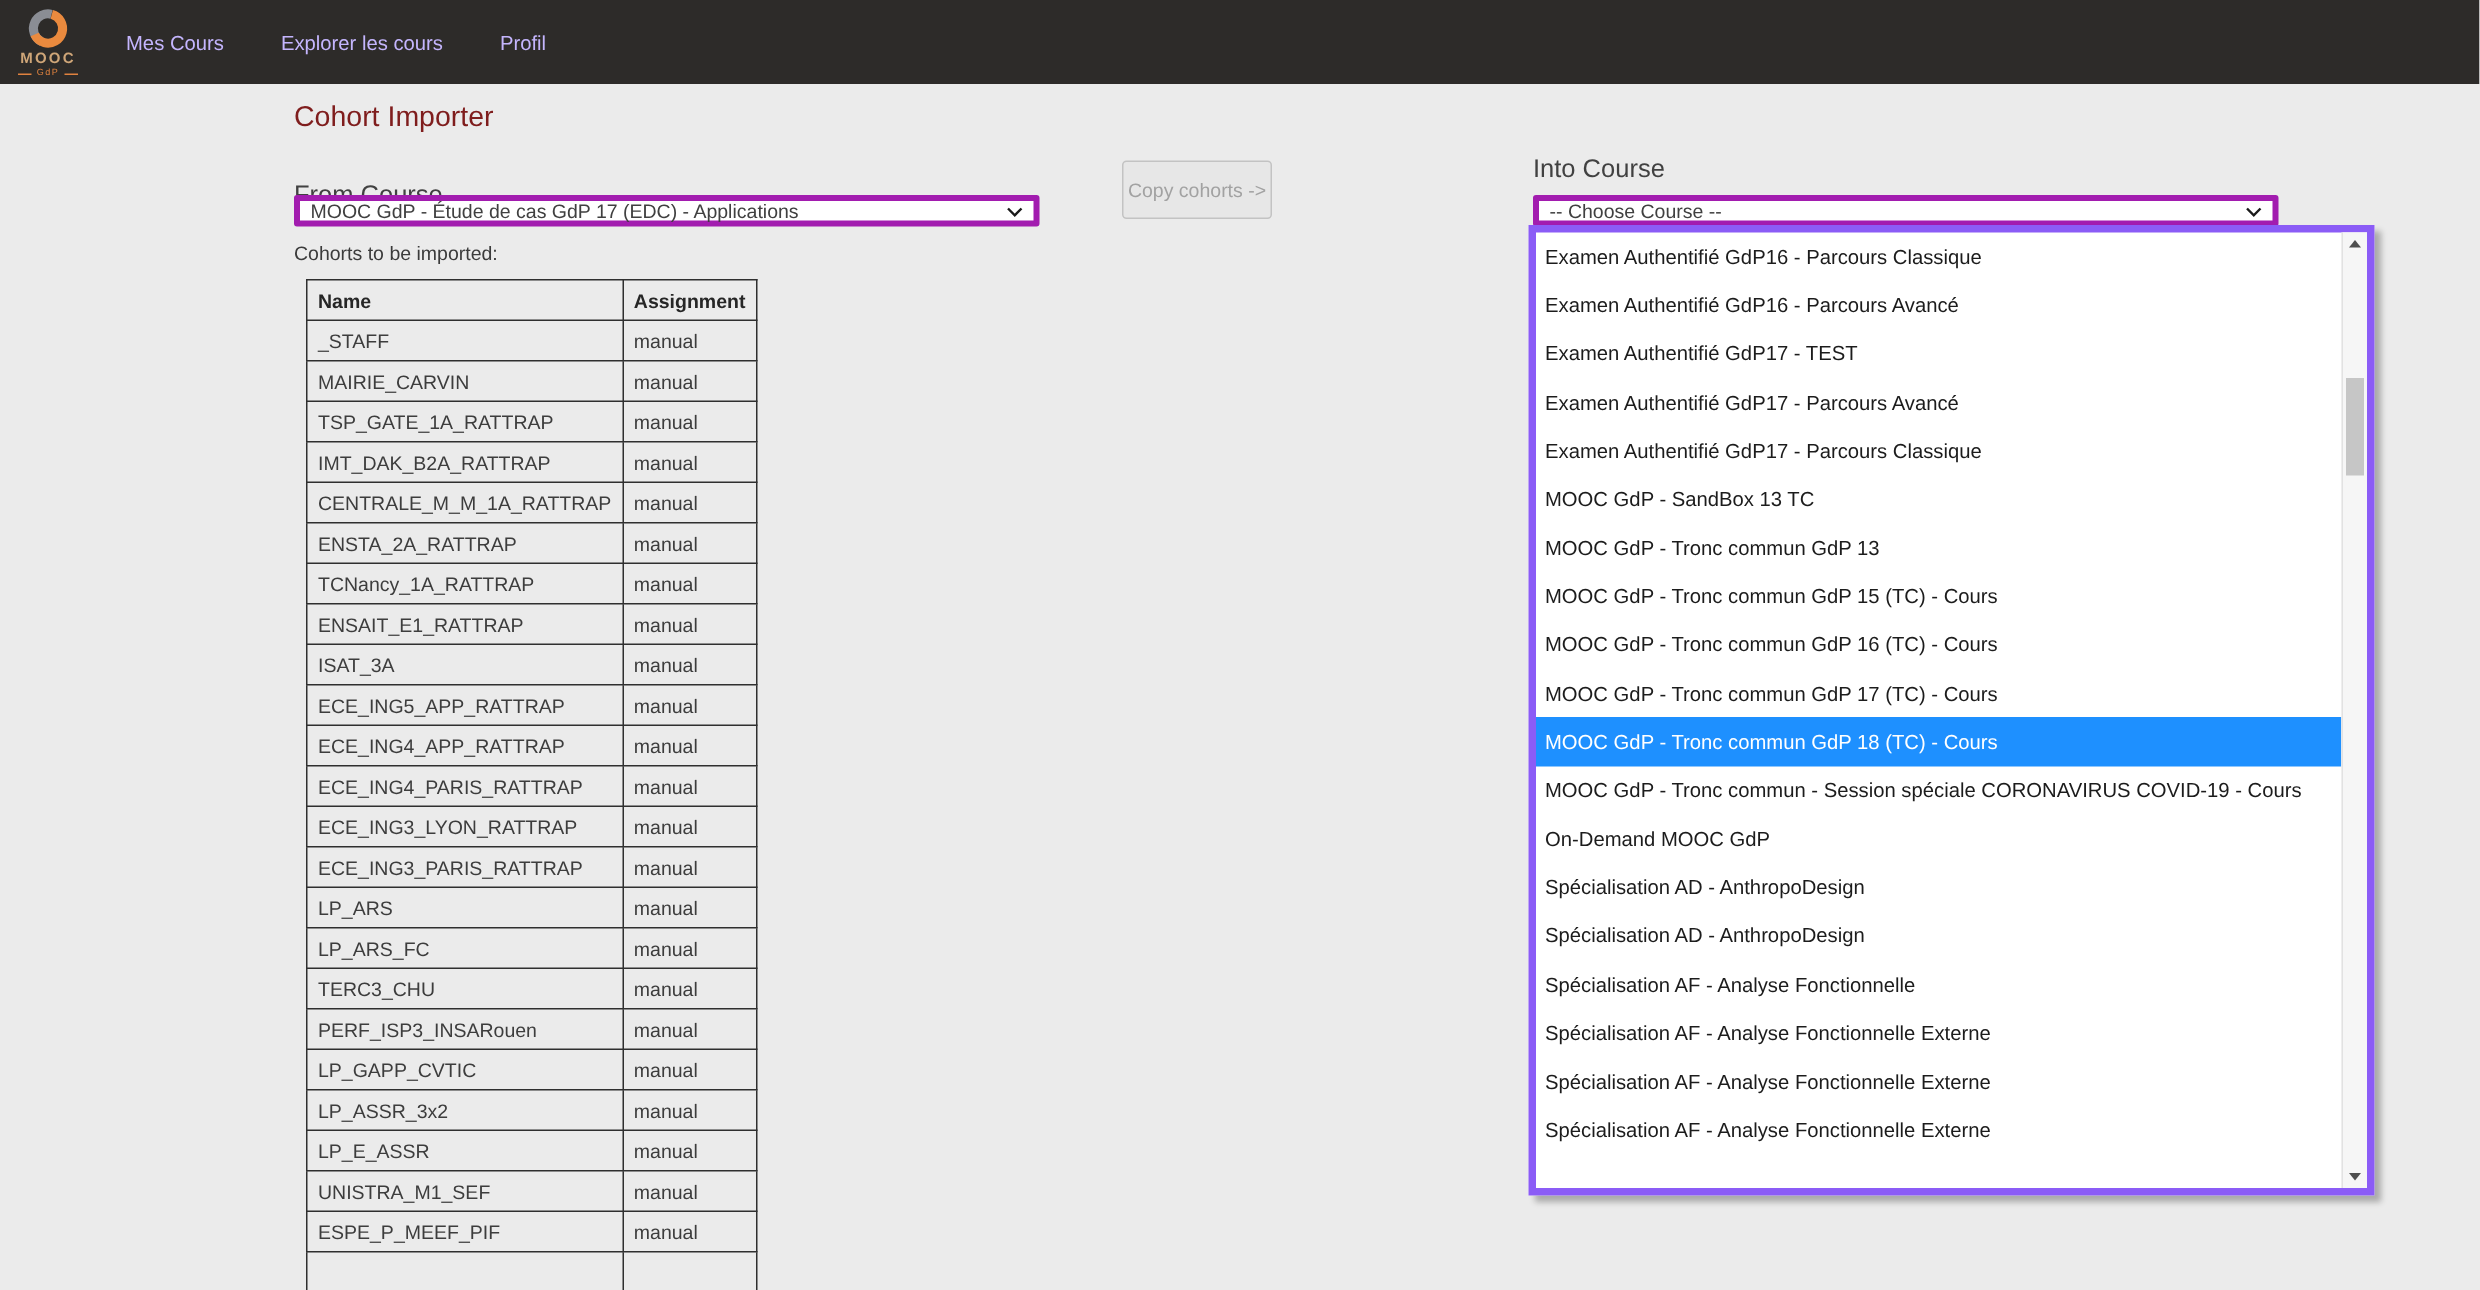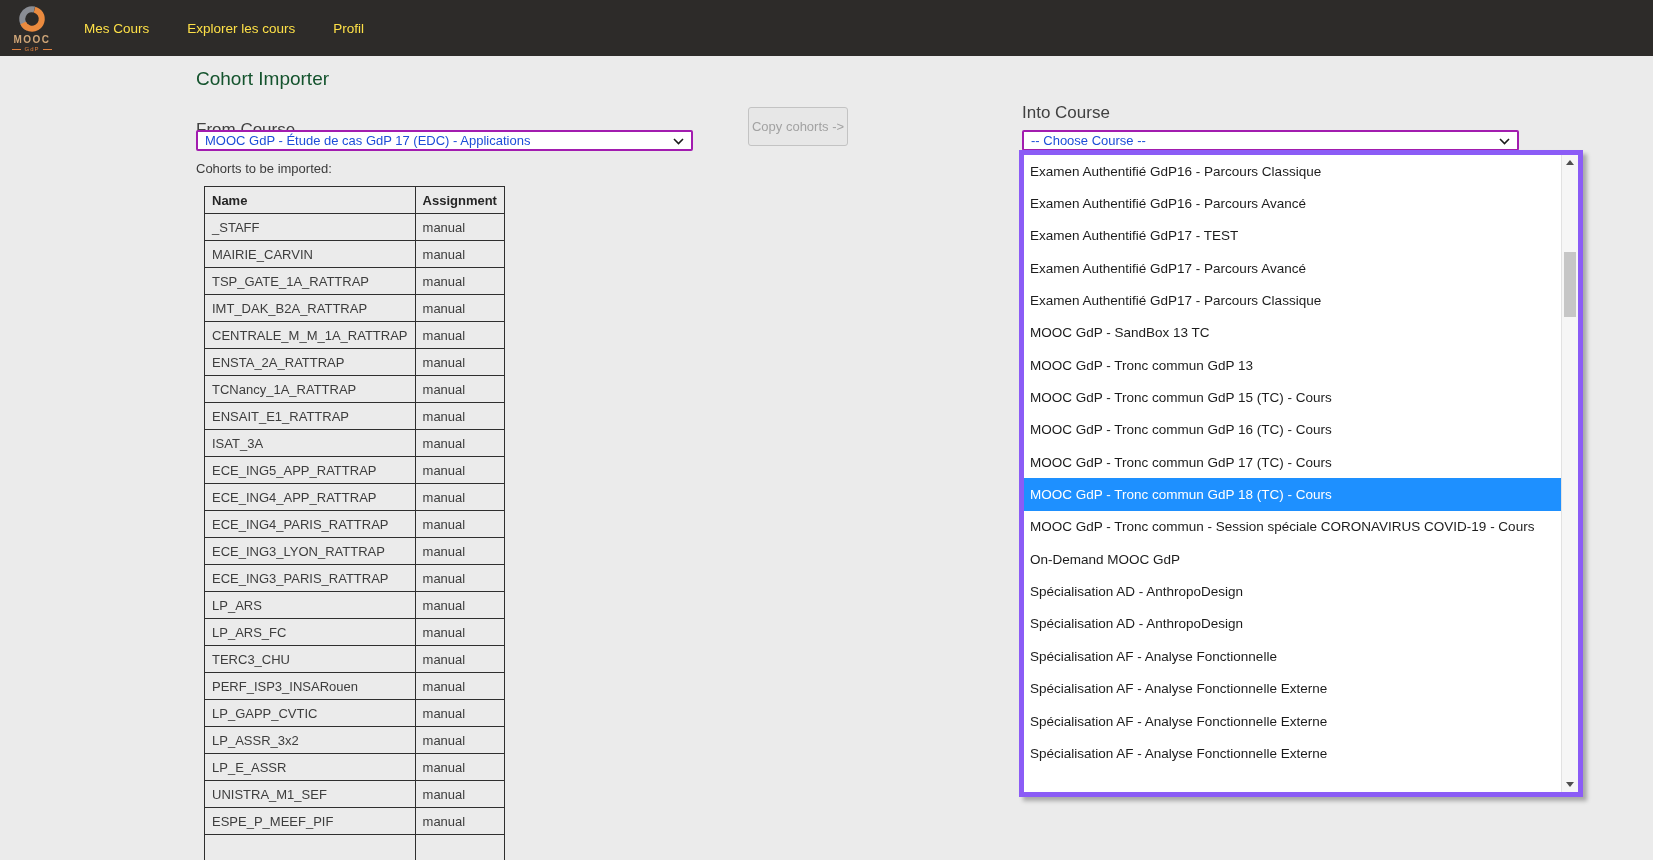--- a/index.html
+++ b/index.html
@@ -25,41 +25,41 @@
   .brand-title {
     color:#cfa678; font-size:10px; font-weight:bold; letter-spacing:1.5px; margin-top:1px;
   }
   .brand-sub {
     color:#e0823f; font-size:6px; letter-spacing:1px; margin-top:1px;
     display:flex; align-items:center; gap:3px;
   }
   .brand-sub::before,.brand-sub::after { content:""; width:9px; height:1px; background:#e0823f; }
   .nav-links { display:flex; gap:38px; margin-left:20px; }
   .nav-link {
-    color:#fde047; font-size:13.5px; cursor:pointer; text-decoration:none; white-space:nowrap;
+    color:#c4b5fd; font-size:13.5px; cursor:pointer; text-decoration:none; white-space:nowrap;
   }
 
   
   .page-title {
     position:absolute; left:196px; top:68px;
-    font-size:19px; font-weight:400; color:#14532d;
+    font-size:19px; font-weight:400; color:#7f1d1d;
   }
   .section-heading {
     position:absolute; top:103px;
     font-size:17px; font-weight:400; color:#414141;
   }
   #from-heading { left:196px;margin-top:17px; }
   #into-heading { left:1022px; }
 
   
   .select-box {
     position:absolute; top:130px; width:497px; height:21px;
-    background:#ffffff; border:2px solid #a21caf; border-radius:2px;
+    background:#ffffff; border:4px solid #a21caf; border-radius:2px;
     display:flex; align-items:center; padding:0 7px;
-    font-size:13px; color:#1d4ed8; cursor:pointer; white-space:nowrap;
+    font-size:13px; color:#404040; cursor:pointer; white-space:nowrap;
   }
   #from-select { left:196px; }
   #into-select { left:1022px; }
   .select-box .sel-text { flex:1; overflow:hidden; }
   .chevron { flex:0 0 auto; margin-left:4px; }
 
   .cohorts-label {
     position:absolute; left:196px; top:161px; font-size:13px; color:#3b3b3b;
   }
 

